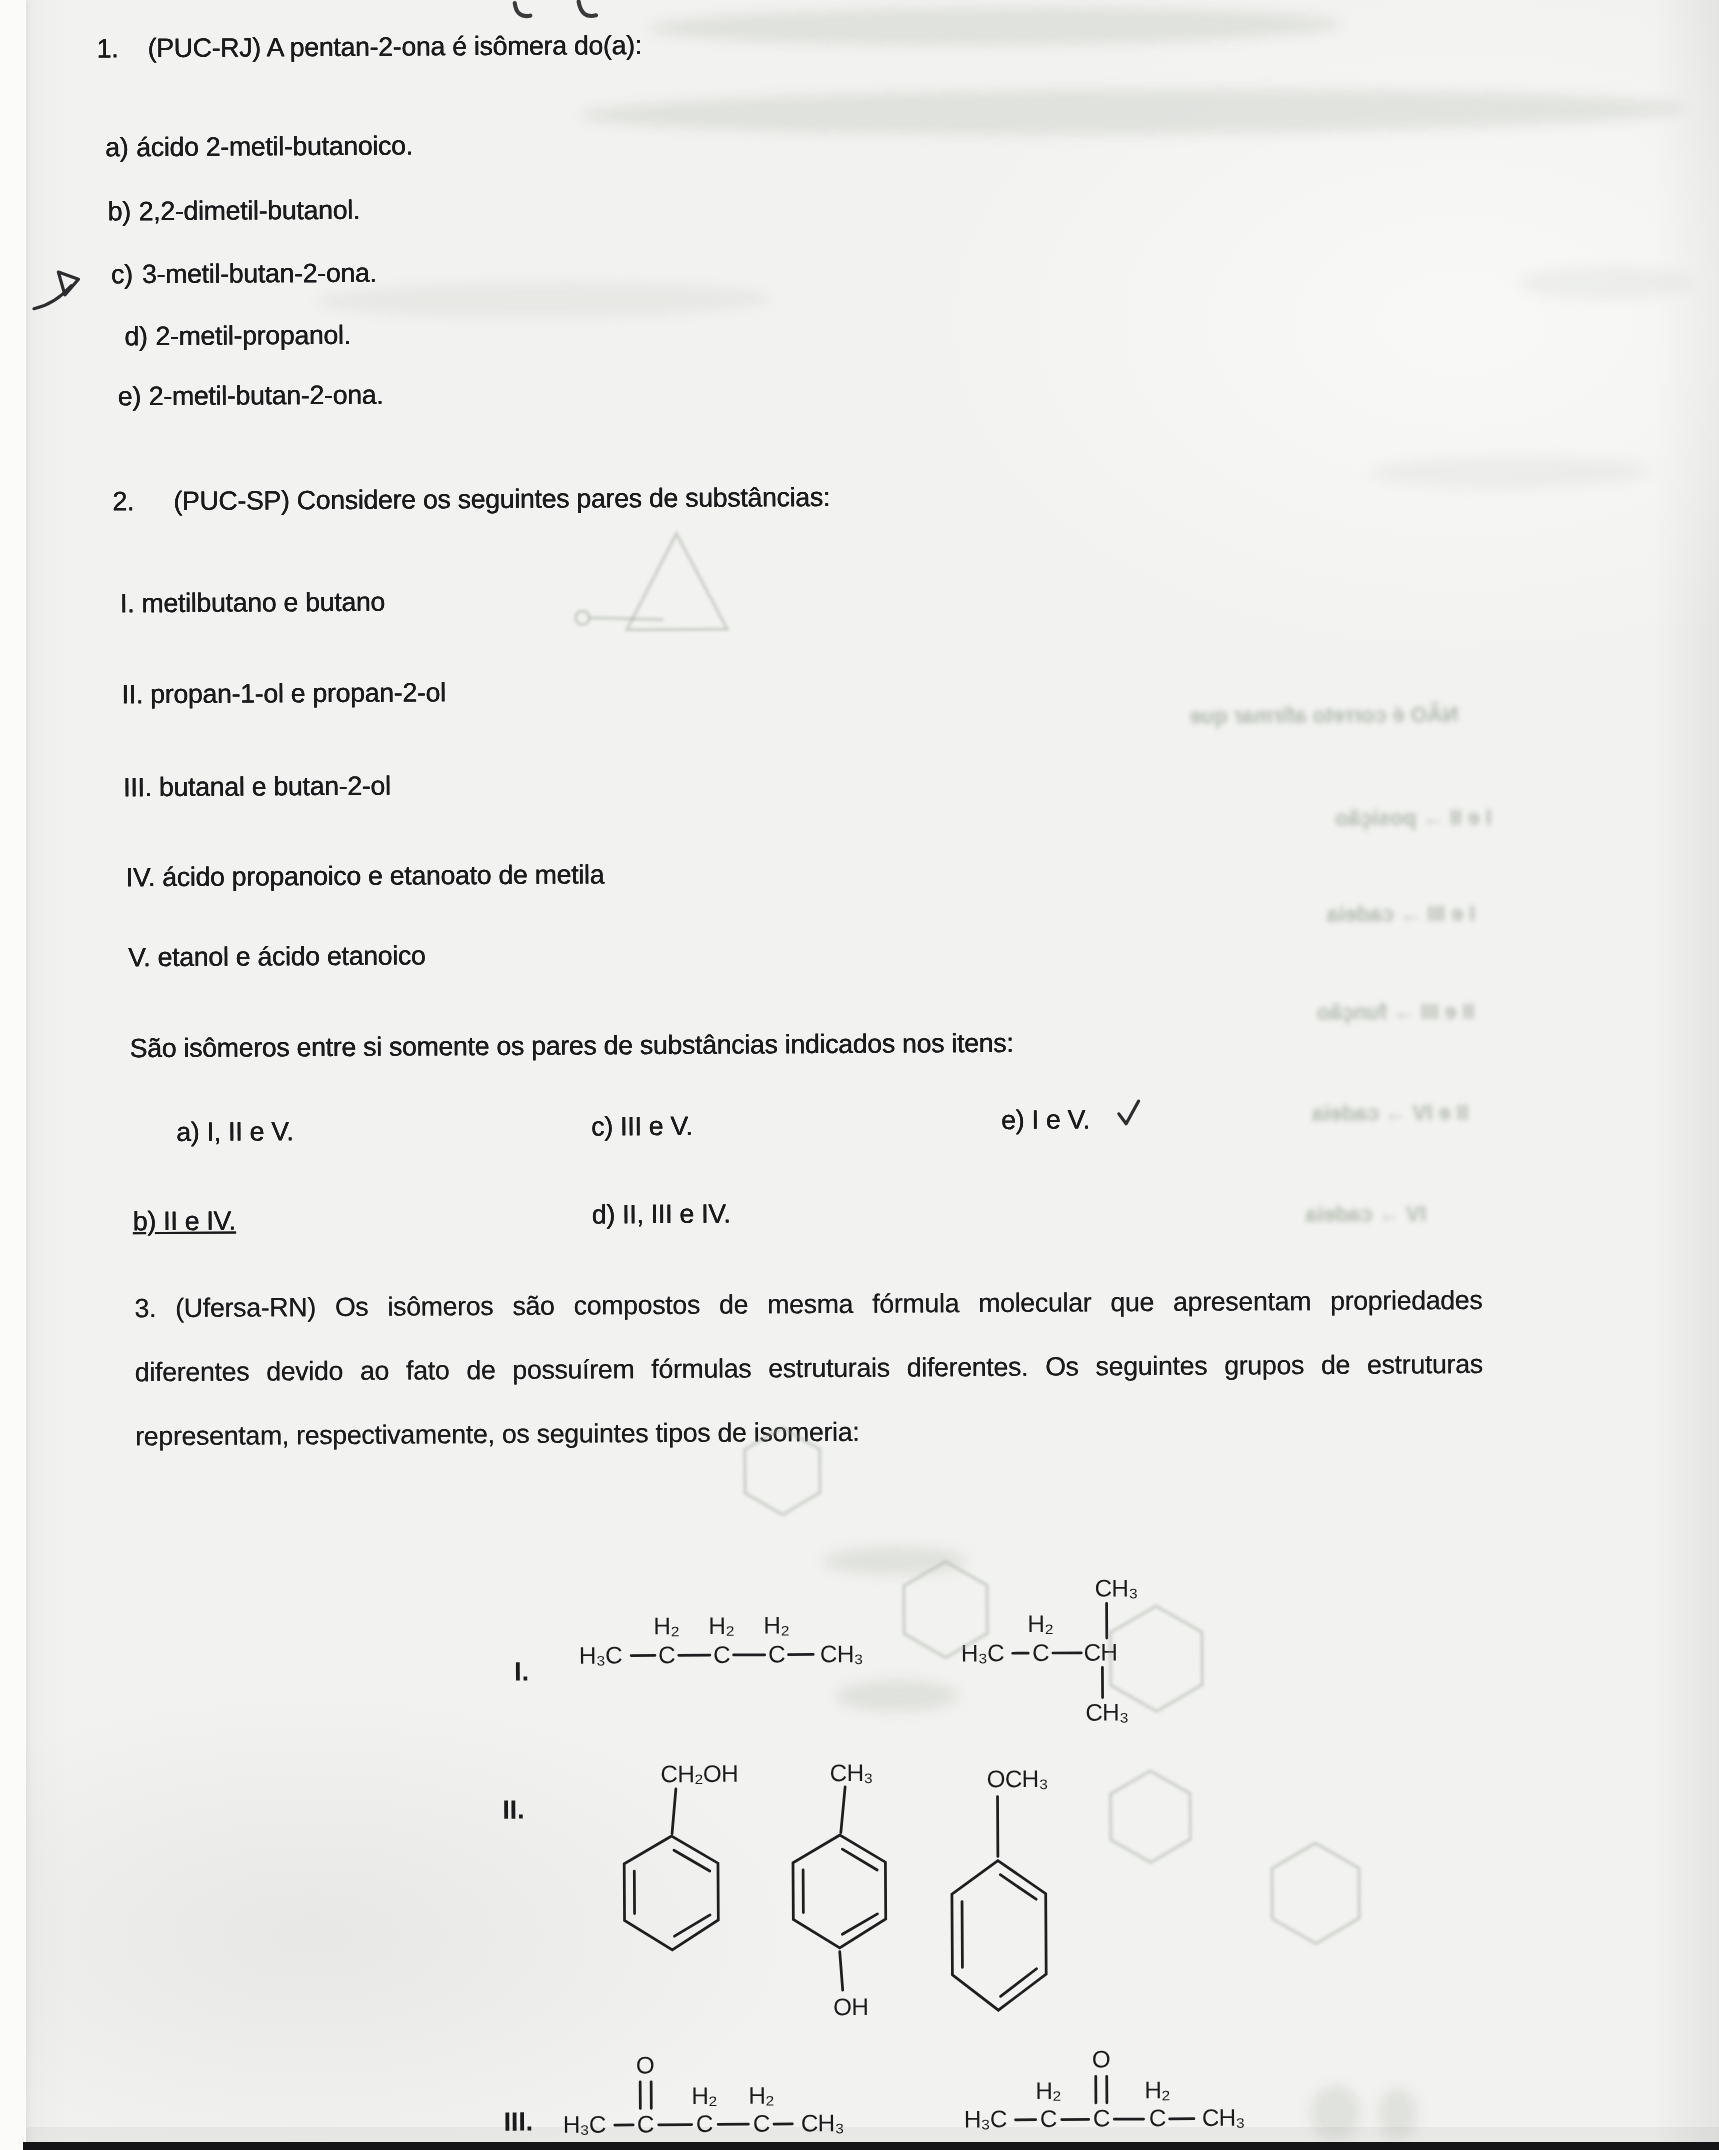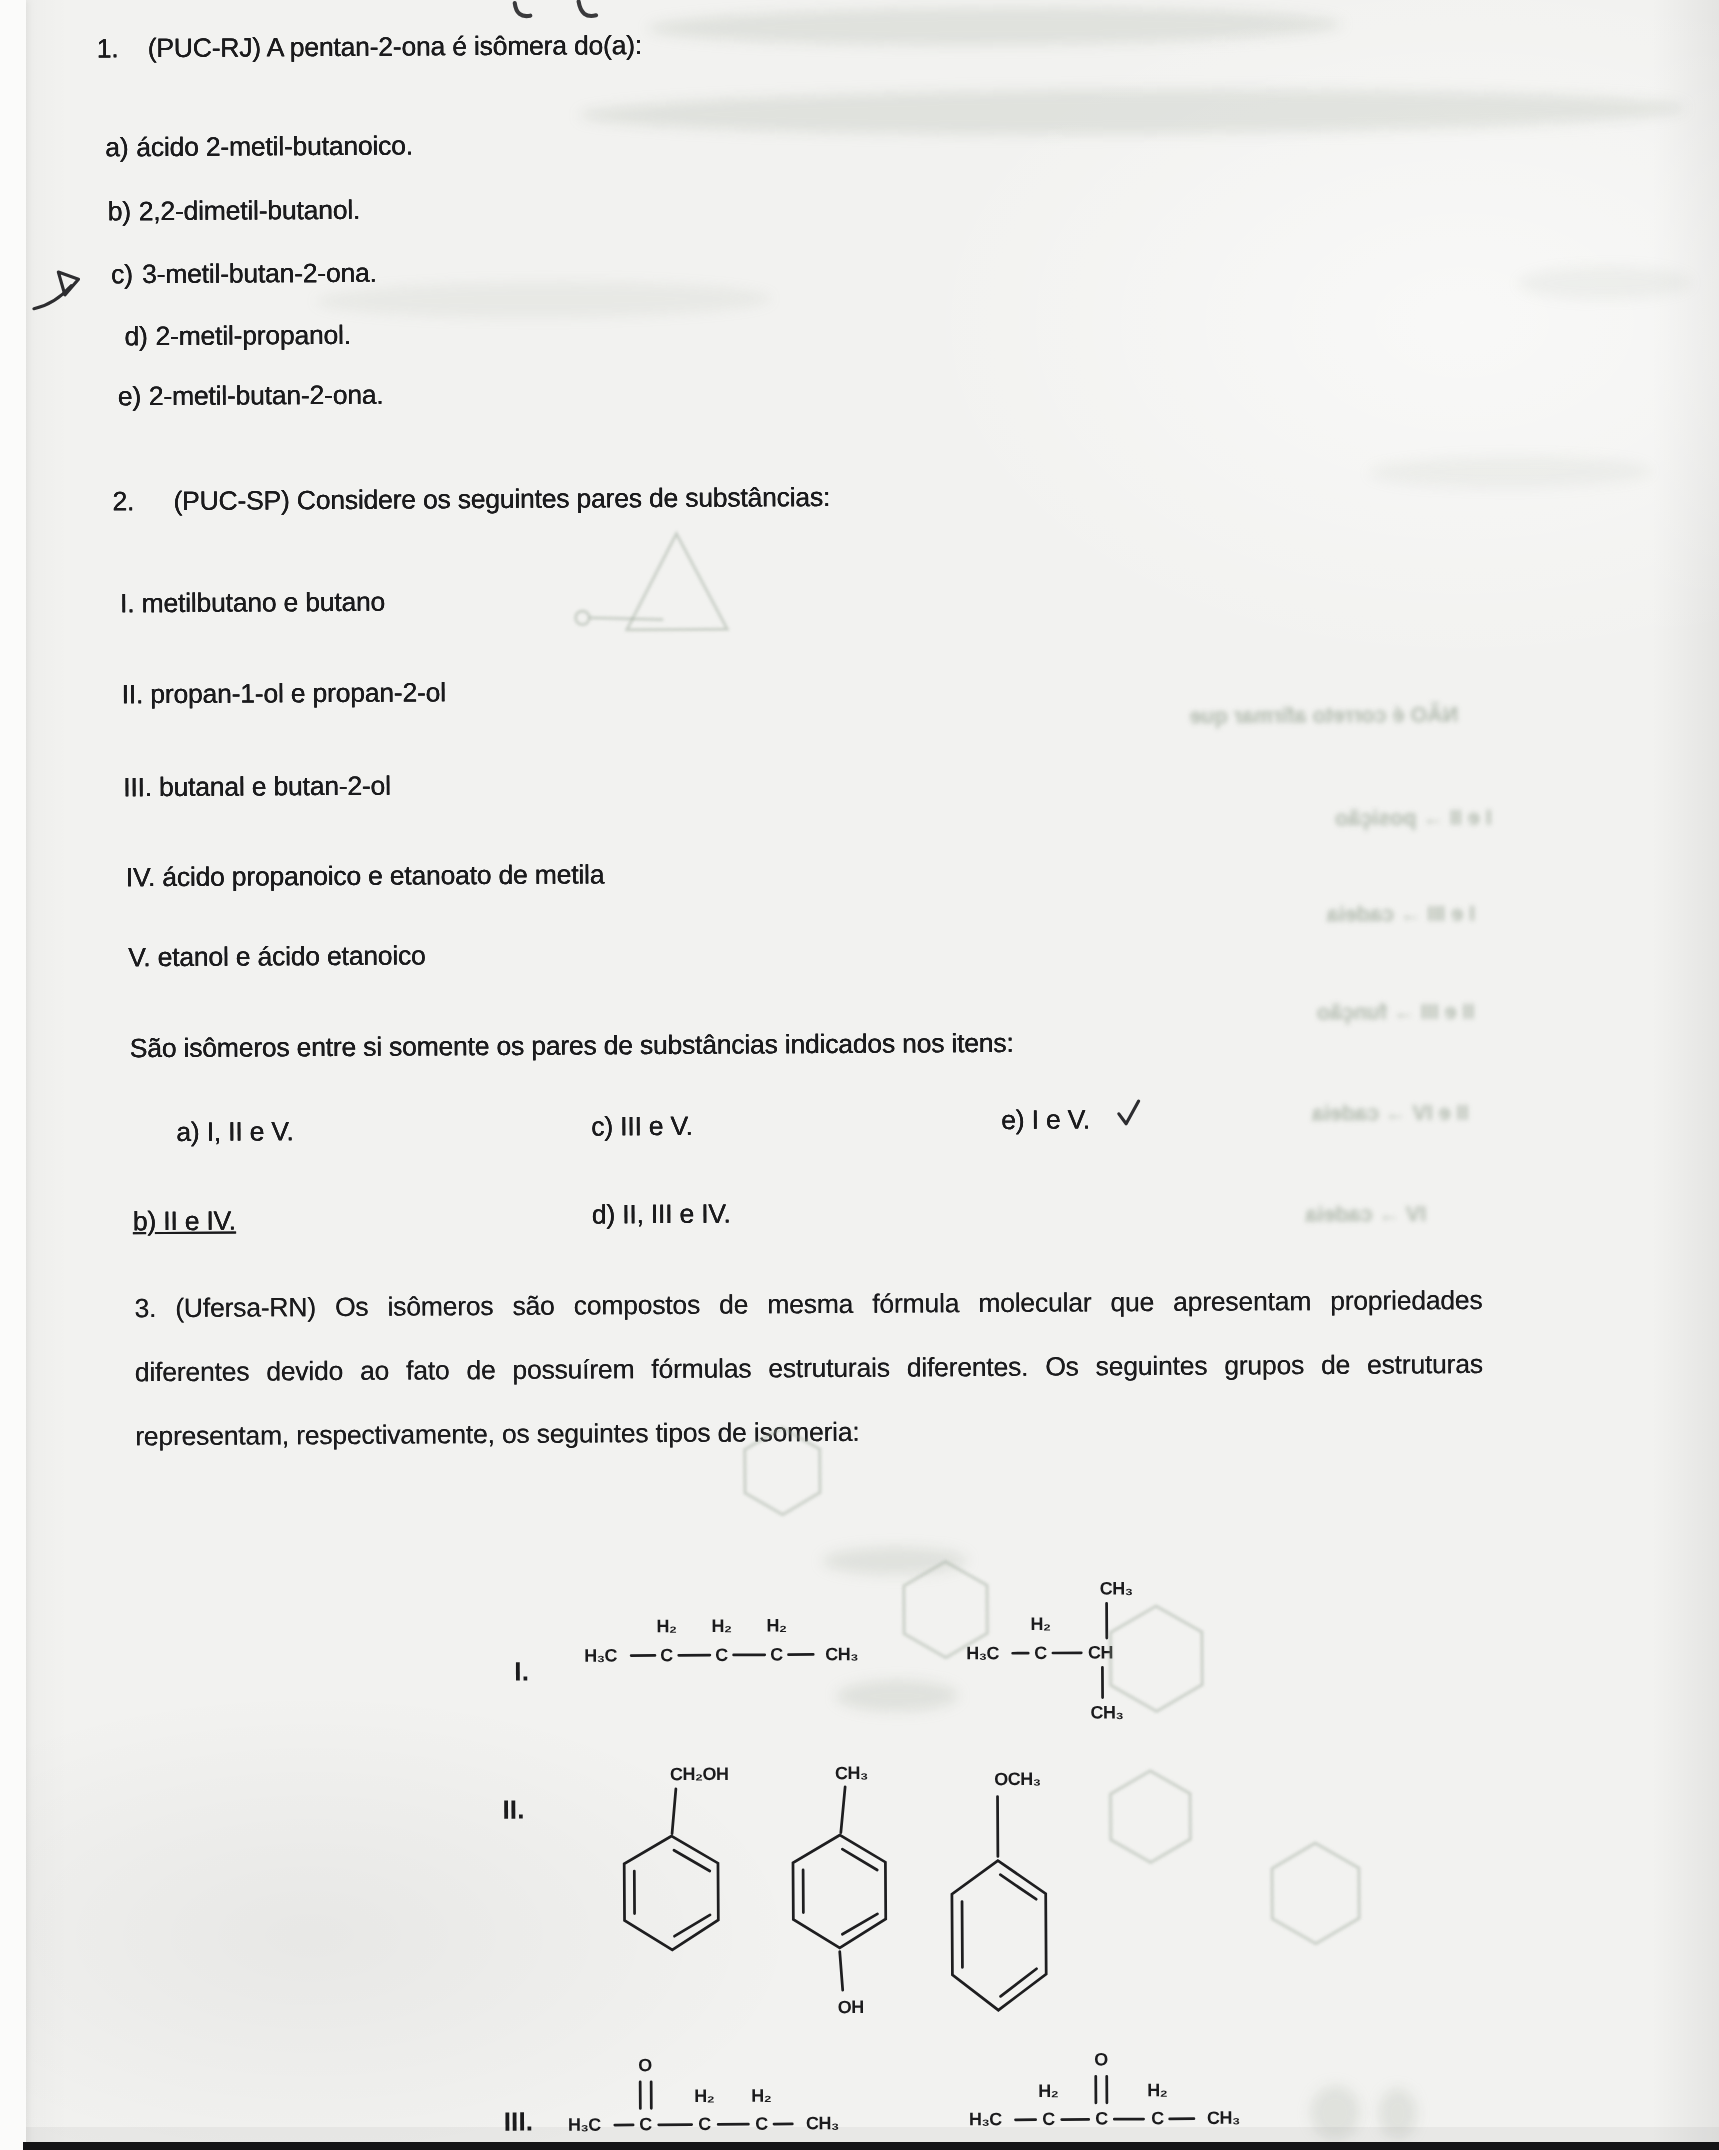--- a/index.html
+++ b/index.html
@@ -14,21 +14,21 @@
   #bottombar{position:absolute;left:23px;top:2142px;width:1697px;height:8.2px;background:#141416;}
   #content{position:absolute;inset:0;transform:rotate(-0.35deg);transform-origin:50% 50%;}
   .t{position:absolute;white-space:nowrap;font-size:26.5px;line-height:1;transform:translateY(-50%);
      text-shadow:0.2px 0 0 currentColor,-0.1px 0 0 currentColor;letter-spacing:-0.2px;}
   .olab{display:inline-block;min-width:31px;}
   .num1{display:inline-block;min-width:51px;}
   .num2{display:inline-block;min-width:61px;}
   .jline{position:absolute;width:1348px;font-size:26.5px;line-height:1;transform:translateY(-50%);
      text-align:justify;text-align-last:justify;text-shadow:0.2px 0 0 currentColor;letter-spacing:-0.2px;}
   .jlast{text-align-last:left;}
-  .atom{position:absolute;font-size:18px;font-weight:700;line-height:1;transform:translate(-50%,-50%);white-space:nowrap;letter-spacing:-0.5px;}
+  .atom{position:absolute;font-size:24px;font-weight:400;line-height:1;transform:translate(-50%,-50%);white-space:nowrap;letter-spacing:-0.5px;}
   .slabel{position:absolute;font-size:26.5px;font-weight:700;transform:translate(-50%,-50%);}
   .bleed{position:absolute;font-size:21.5px;font-weight:700;color:rgba(122,138,118,0.55);
      transform:translate(-50%,-50%) scaleX(-1);filter:blur(2.7px);white-space:nowrap;}
   .blob{position:absolute;border-radius:50%;filter:blur(6.4px);background:rgba(148,162,146,0.20);}
   svg{position:absolute;overflow:visible;}
   .bond{stroke:#1e1e20;stroke-width:6;stroke-linecap:round;fill:none;}
   .ghost{stroke:rgba(158,170,156,0.5);stroke-width:6;fill:none;filter:blur(3px);}
   .pen{stroke:#2d2d30;stroke-width:7;fill:none;stroke-linecap:round;stroke-linejoin:round;}
 </style>
 </head>

